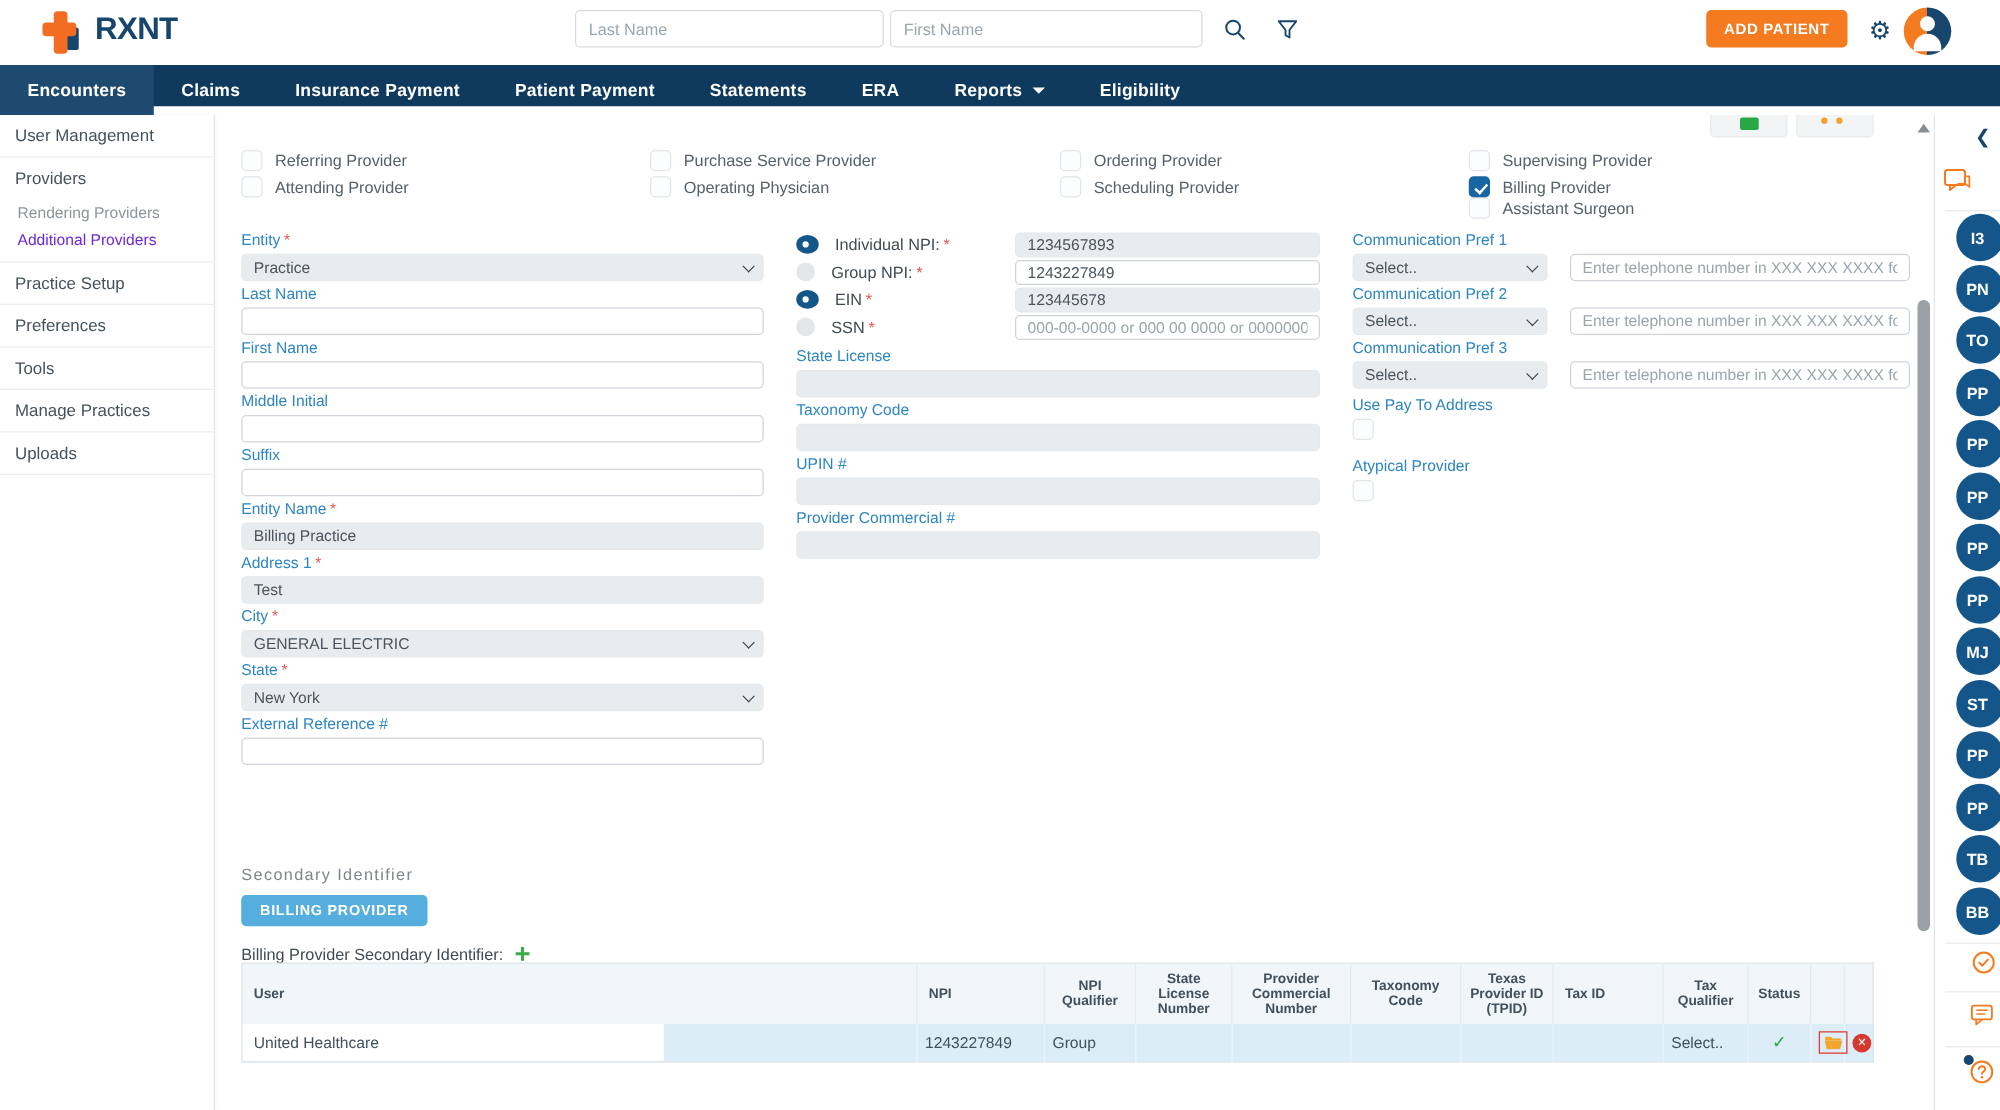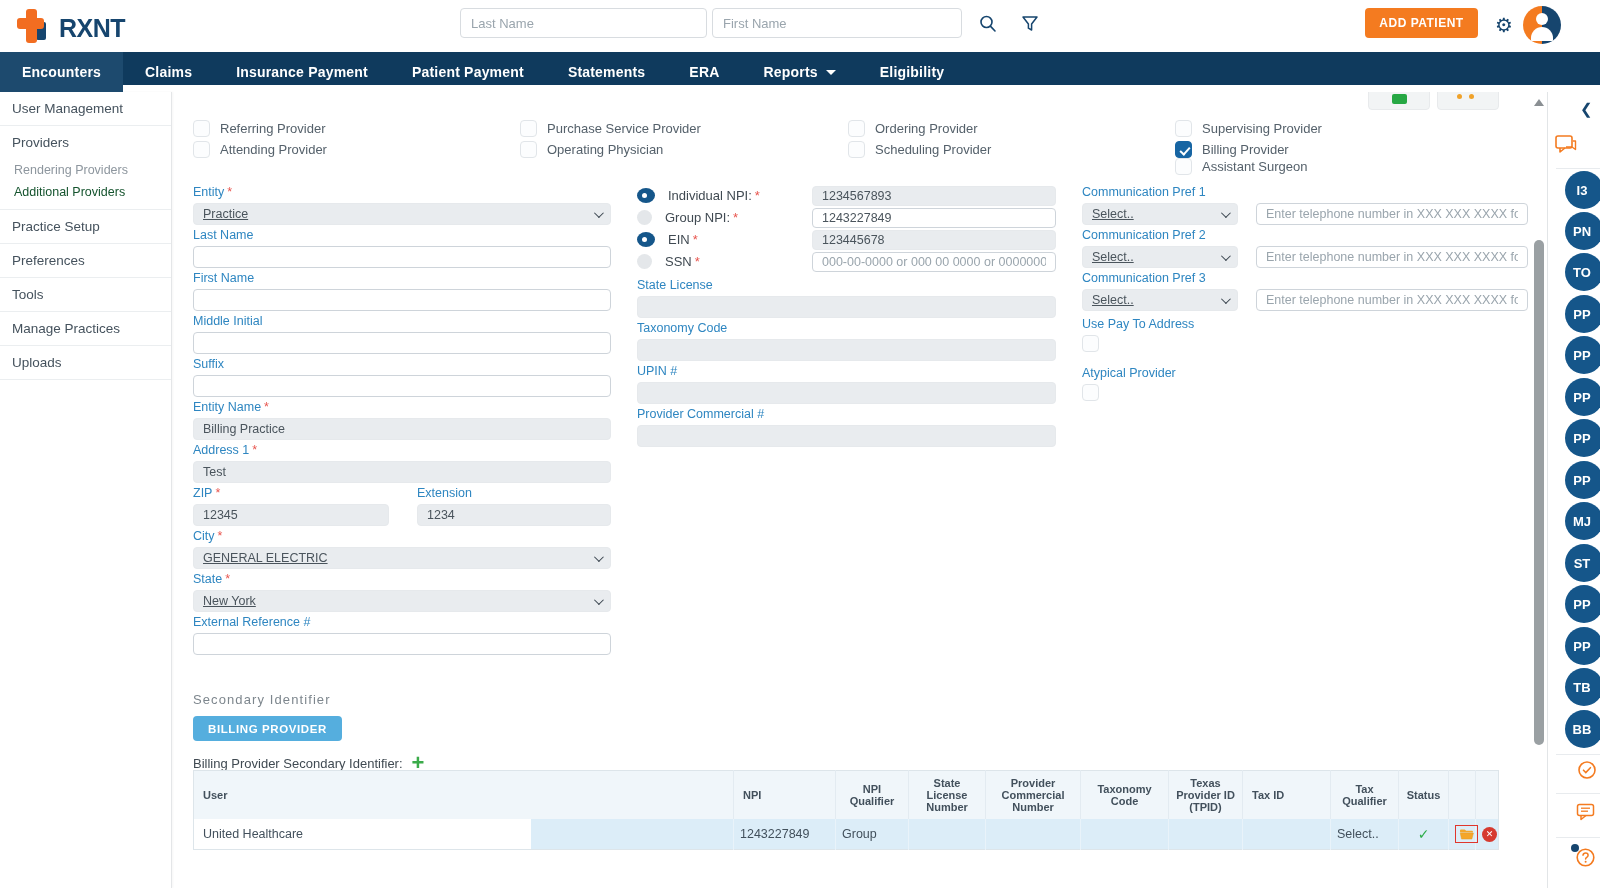--- a/index.html
+++ b/index.html
@@ -2,21 +2,21 @@
 <html><head>
 <meta charset="utf-8">
 <style>
   * { box-sizing: border-box; margin: 0; padding: 0; }
   html,body { width:1600px; height:888px; overflow:hidden; background:#fff; }
   .app { position:relative; width:1600px; height:888px; overflow:hidden; background:#fff;
          font-family:"Liberation Sans","DejaVu Sans",sans-serif; color:#42505c; }
 
   
   .topbar { position:absolute; top:0; left:0; right:0; height:52px; background:#fff; z-index:5; }
-  .logo { position:absolute; left:17px; top:9px; display:flex; align-items:flex-end; }
+  .logo { position:absolute; left:34px; top:9px; display:flex; align-items:flex-start; }
   .logo-mark { width:34px; height:34px; position:relative; margin-right:8px; }
   .lm-navy { position:absolute; left:19px; top:13px; width:10px; height:18px; background:#16456e; border-radius:2px; }
   .lm-v { position:absolute; left:9px; top:0; width:11px; height:34px; background:#f26d21; border-radius:3px; }
   .lm-h { position:absolute; left:0; top:9px; width:27px; height:11px; background:#f26d21; border-radius:3px; }
   .logo-text { font-size:25px; font-weight:800; color:#16456e; letter-spacing:-0.5px; }
   .top-input { position:absolute; top:8px; height:30px; border:1px solid #d8dce0; border-radius:4px;
                padding:0 10px; font-size:13px; color:#42505c; font-family:inherit; }
   .top-input::placeholder { color:#9aa5ad; }
   .inp-last { left:460px; width:247px; }
   .inp-first { left:712px; width:250px; }
@@ -41,21 +41,21 @@
   .nav-caret { width:0; height:0; border-left:5px solid transparent; border-right:5px solid transparent;
                border-top:5px solid #fff; }
 
   
   .sidebar { position:absolute; left:0; top:92px; bottom:0; width:172px; background:#fff;
              border-right:1px solid #e4e6e8; box-shadow:1px 0 2px rgba(0,0,0,.04); z-index:3; }
   .sb-item { padding:9px 0 9px 12px; font-size:13.5px; color:#45525d; }
   .sb-div { height:1px; background:#ebeef0; margin:0; }
   .sb-sub { padding:4px 0 4px 14px; font-size:12.5px; }
   .sb-sub.muted { color:#8d969e; }
-  .sb-sub.active { color:#14532d; }
+  .sb-sub.active { color:#6d28d9; }
 
   
   .content { position:absolute; left:172px; top:92px; width:1359px; height:796px; background:#fff;
              overflow:hidden; }
   .pbtn { position:absolute; top:-8px; height:26px; width:62px; background:#f2f4f5;
           border:1px solid #e8eaec; border-radius:4px; }
   .pbtn1 { left:1196px; } .pbtn2 { left:1265px; }
   .green-chip { width:15px; height:10px; background:#27a844; border-radius:2px; margin:9px auto 0; }
   .odot { position:absolute; top:9px; width:5px; height:5px; border-radius:50%; background:#f0a22a; }
   .odot.d1 { left:19px; } .odot.d2 { left:31px; }
@@ -71,21 +71,21 @@
   
   .flabel { font-size:12.5px; line-height:14px; color:#2e86c1; margin-bottom:4px; font-weight:500; }
   .req { color:#e8554e; margin-left:3px; }
   .fld { margin-bottom:3px; }
   .ctl { height:22px; border-radius:4px; font-size:12.5px; color:#4a545c; width:100%;
          font-family:inherit; }
   .ctl.white { background:#fff; border:1px solid #ced4da; }
   .ctl.gray { background:#e9ecef; border:1px solid #e6e9ec; }
   input.ctl { padding:0 9px; }
   input.ctl::placeholder { color:#9aa5ad; }
-  .sel { display:flex; align-items:center; justify-content:space-between; padding:0 9px;text-decoration:underline; }
+  .sel { display:flex; align-items:center; justify-content:space-between; padding:0 9px; }
   .chev { width:7px; height:7px; border-right:1.6px solid #3c4650; border-bottom:1.6px solid #3c4650;
           transform:rotate(45deg) translateY(-2px); flex:0 0 auto; }
 
   .col-left  { position:absolute; left:21px;  top:93px; width:418px; }
   .col-mid   { position:absolute; left:465px; top:93px; width:419px; }
   .col-right { position:absolute; left:910px; top:93px; width:448px; }
 
   .ziprow { display:flex; }
   .half  { width:196px; } .half2 { width:194px; margin-left:28px; }
 
@@ -300,30 +300,20 @@
         <div class="flabel"><span>Suffix</span></div>
         <input class="ctl white" style="">
       </div>
       <div class="fld">
         <div class="flabel"><span>Entity Name</span><span class="req">*</span></div>
         <input class="ctl gray" value="Billing Practice" style="">
       </div>
       <div class="fld">
         <div class="flabel"><span>Address 1</span><span class="req">*</span></div>
         <input class="ctl gray" value="Test" style="">
-      </div>
-      <div class="fld ziprow">
-        <div class="half">
-          <div class="flabel"><span>ZIP</span><span class="req">*</span></div>
-          <input class="ctl gray" value="12345" style="">
-        </div>
-        <div class="half2">
-          <div class="flabel"><span>Extension</span></div>
-          <input class="ctl gray" value="1234" style="">
-        </div>
       </div>
       <div class="fld">
         <div class="flabel"><span>City</span><span class="req">*</span></div>
         <div class="ctl gray sel">
           <span>GENERAL ELECTRIC</span>
             <span class="chev"></span>
         </div>
       </div>
       <div class="fld">
         <div class="flabel"><span>State</span><span class="req">*</span></div>

